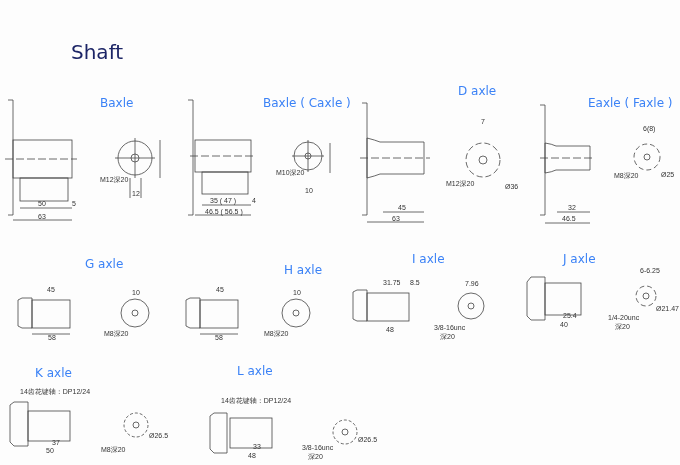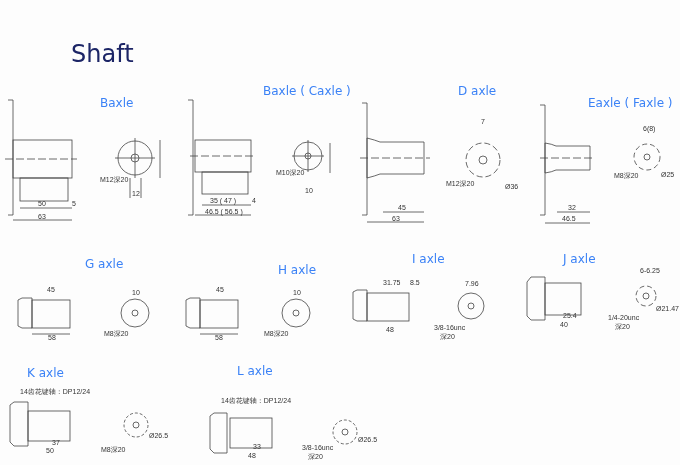--- a/index.html
+++ b/index.html
@@ -1,36 +1,36 @@
 <!DOCTYPE html>
 <html><head>
 <meta charset="utf-8">
 <style>
   html,body{margin:0;padding:0;}
   body{width:680px;height:465px;background:#fdfdfd;position:relative;overflow:hidden;font-family:"Liberation Sans",sans-serif;color:#333;}
-  .title{position:absolute;left:71px;top:40px;font-size:24px;color:#1c2566;font-family:"DejaVu Sans",sans-serif;}
+  .title{position:absolute;left:71px;top:40px;font-size:20px;color:#1c2566;font-family:"DejaVu Sans",sans-serif;}
   .lbl{position:absolute;font-size:12px;color:#3b82f6;font-family:"DejaVu Sans",sans-serif;white-space:nowrap;}
   .note{position:absolute;font-size:7px;color:#333;white-space:nowrap;}
   svg{position:absolute;left:0;top:0;}
   .dim{font-size:7px;fill:#333;font-family:"Liberation Sans",sans-serif;}
 </style>
 </head>
 <body>
 
 <div class="title">Shaft</div>
 
 <div class="lbl" style="left:100px;top:96px">Baxle</div>
-<div class="lbl" style="left:263px;top:84px">Baxle ( Caxle )</div>
+<div class="lbl" style="left:263px;top:96px">Baxle ( Caxle )</div>
 <div class="lbl" style="left:458px;top:84px">D axle</div>
 <div class="lbl" style="left:588px;top:96px">Eaxle ( Faxle )</div>
 <div class="lbl" style="left:85px;top:257px">G axle</div>
-<div class="lbl" style="left:278px;top:263px">H axle</div>
+<div class="lbl" style="left:284px;top:263px">H axle</div>
 <div class="lbl" style="left:412px;top:252px">I axle</div>
 <div class="lbl" style="left:563px;top:252px">J axle</div>
-<div class="lbl" style="left:27px;top:366px">K axle</div>
+<div class="lbl" style="left:35px;top:366px">K axle</div>
 <div class="lbl" style="left:237px;top:364px">L axle</div>
 
 <div class="note" style="left:20px;top:387px">14齿花键轴：DP12/24</div>
 <div class="note" style="left:221px;top:396px">14齿花键轴：DP12/24</div>
 
 <svg width="680" height="465" stroke="#444" fill="none" stroke-width="0.8">
 
   <g>
     <path d="M8 100 H13 V215 H8"></path>
     <rect x="13" y="140" width="59" height="38"></rect>

